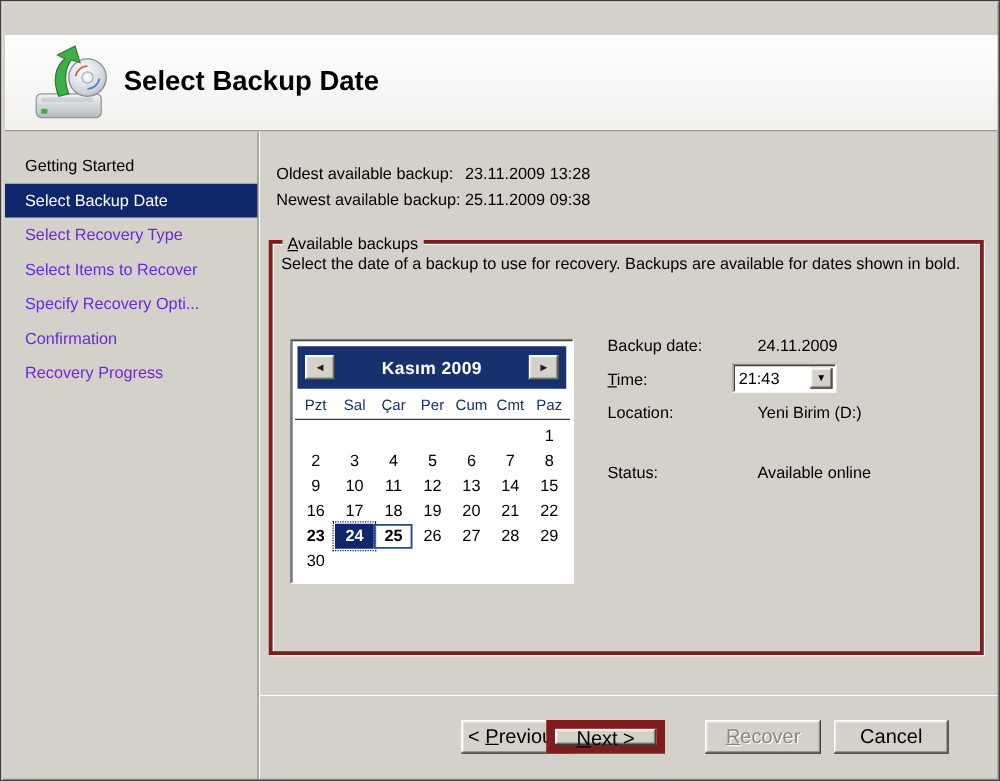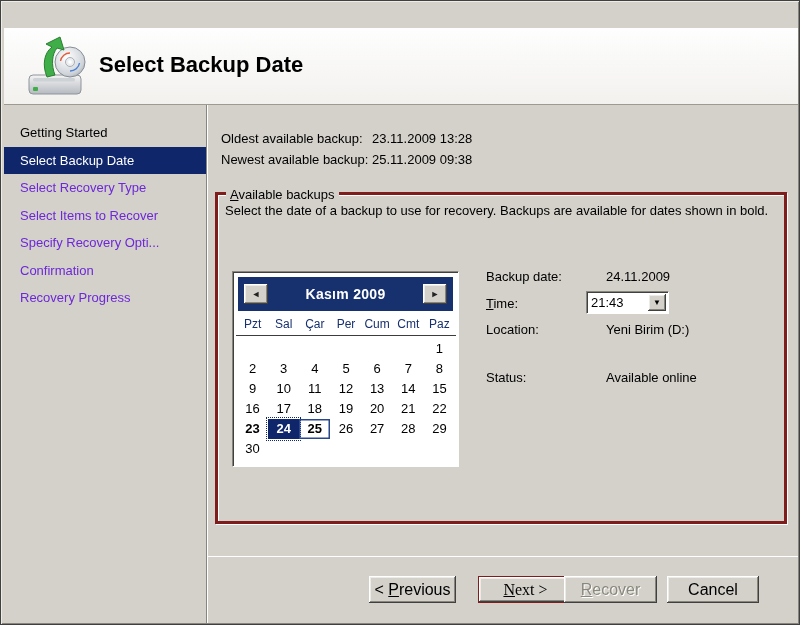--- a/index.html
+++ b/index.html
@@ -128,21 +128,21 @@
   }
 
   
   .hsep{ position:absolute; left:207px; top:555px; width:590px; height:1px; background:#87857c; border-bottom:1px solid #fff; }
   .btn{
     position:absolute; top:575px; height:27px; background:var(--background,#d4d1ca);
     border:none; font-size:16px; color:#000;
     box-shadow: inset -1px -1px 0 #404040, inset 1px 1px 0 #fff, inset -2px -2px 0 #87857c, inset 2px 2px 0 #ecebe7;
   }
   .btn.prev{ left:368px; width:87px; }
-  .btn.next{ left:477px; width:95px; border:1px solid #7f1d1d;font-family:Liberation Serif, serif; }
+  .btn.next{ left:436px; width:95px; border:7px solid #7f1d1d; }
   .btn.recover{ left:563px; width:93px; color:var(--disabled_text,#8a887e); text-shadow:1px 1px 0 #fff; }
   .btn.cancel{ left:666px; width:92px; }
 </style>
 </head>
 <body>
 
 <div class="window">
 
 
   <div class="header">

